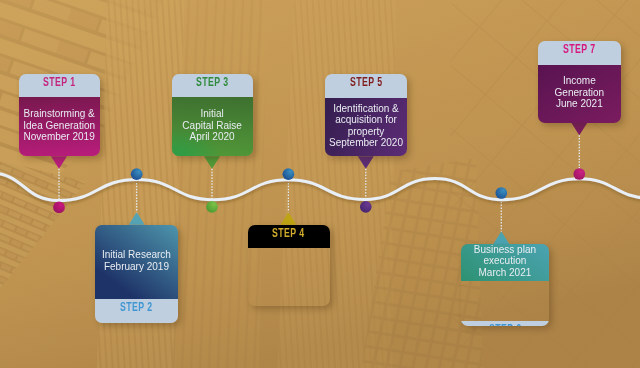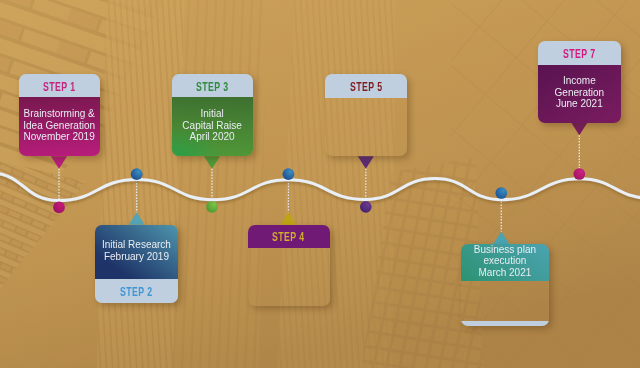--- a/index.html
+++ b/index.html
@@ -2,21 +2,21 @@
 <html><head>
 <meta charset="utf-8">
 <style>
   html,body{margin:0;padding:0;background:#fff;}
   body{width:640px;height:368px;overflow:hidden;
        font-family:"Liberation Sans",sans-serif;}
   #stage{position:relative;width:640px;height:368px;overflow:hidden;background:#c09551;}
   svg.vec{position:absolute;left:0;top:0;width:640px;height:368px;}
   .card{position:absolute;border-radius:7px;display:flex;flex-direction:column;overflow:hidden;
         box-shadow:3px 3px 6px rgba(70,42,12,.30);}
-  .band{flex:0 0 auto;display:flex;align-items:center;justify-content:center;
+  .band{flex:0 0 auto;display:flex;justify-content:center;
         background:#bfcfe0;font-weight:bold;font-size:12.5px;}
   .band span{display:inline-block;transform:scaleX(0.70) translateY(0.5px);transform-origin:center;letter-spacing:.6px;}
   .cbody{flex:1 1 auto;display:flex;flex-direction:column;align-items:center;justify-content:center;
         color:#e9edf2;font-size:10px;line-height:11.45px;text-align:right;padding-bottom:2.6px;}
   .cbody span{display:block;white-space:nowrap;}
 </style>
 </head>
 <body>
 
 <div id="stage">
@@ -123,47 +123,53 @@
       <div class="card" style="left: 18.5px; top: 73.9px; width: 81.3px; height: 82.4px;">
         <div class="band" style="background: rgb(191, 207, 224); color: rgb(196, 36, 125); height: 23.6px;">
           <span>STEP 1</span>
         </div>
         <div class="cbody" style="background: linear-gradient(176deg, rgb(119, 24, 78) 0%, rgb(185, 29, 124) 100%);">
           <span>Brainstorming &amp;</span>
           <span>Idea Generation</span>
           <span>November 2019</span>
         </div>
       </div>
-      <div class="card" style="left: 95.3px; top: 224.8px; width: 82.3px; height: 78px;">
+      <div class="card" style="left: 95.3px; top: 224.8px; width: 82.3px; height: 98px;">
         <div class="cbody" style="background: linear-gradient(216deg, rgb(85, 164, 182) -12%, rgb(30, 51, 104) 78%);">
           <span>Initial Research</span>
           <span>February 2019</span>
         </div>
         <div class="band" style="background: rgb(191, 207, 224); color: rgb(63, 150, 210); height: 23.6px;">
           <span>STEP 2</span>
         </div>
       </div>
       <div class="card" style="left: 171.5px; top: 73.9px; width: 81.2px; height: 82.4px;">
         <div class="band" style="background: rgb(191, 207, 224); color: rgb(47, 138, 60); height: 23.6px;">
           <span>STEP 3</span>
         </div>
         <div class="cbody" style="background: radial-gradient(90% 85% at 4% 104%, rgba(25, 160, 78, 0.72) 0%, rgba(25, 160, 78, 0) 62%), linear-gradient(183deg, rgb(62, 112, 48) 0%, rgb(81, 153, 56) 100%);">
           <span>Initial</span>
           <span>Capital Raise</span>
           <span>April 2020</span>
         </div>
       </div>
       <div class="card" style="left: 247.6px; top: 224.7px; width: 82.2px; height: 81.8px;">
-        <div class="band" style="background: #701a75; color: rgb(211, 174, 44); height: 23.6px;">
+        <div class="band" style="background: #000000; color: rgb(211, 174, 44); height: 23.6px;">
           <span>STEP 4</span>
         </div>
       </div>
       <div class="card" style="left: 325px; top: 74.4px; width: 82px; height: 81.9px;">
         <div class="band" style="background: rgb(191, 207, 224); color: #7f1d1d; height: 23.6px;">
           <span>STEP 5</span>
+        </div>
+        <div class="cbody" style="background: linear-gradient(112deg, rgb(52, 30, 79) 0%, rgb(93, 44, 118) 100%);">
+          <span>Identification &amp;</span>
+          <span>acquisition for</span>
+          <span>property</span>
+          <span>September 2020</span>
         </div>
       </div>
       <div class="card" style="left: 460.9px; top: 244px; width: 88px; height: 81.8px; gap: 40px;">
         <div class="cbody" style="background: linear-gradient(218deg, rgb(75, 163, 178) 0%, rgb(45, 146, 114) 100%);">
           <span>Business plan</span>
           <span>execution</span>
           <span>March 2021</span>
         </div>
         <div class="band" style="background: rgb(191, 207, 224); color: rgb(63, 150, 210); height: 23.6px;">
           <span>STEP 6</span>

